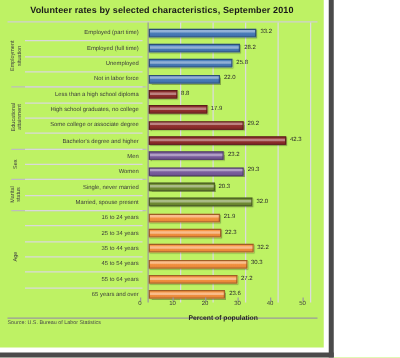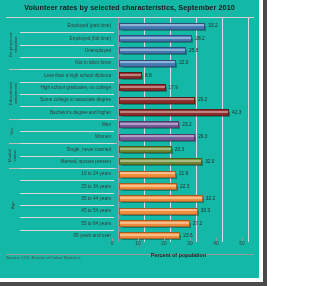--- a/index.html
+++ b/index.html
@@ -10,21 +10,21 @@
   }
   #frame{
     position:relative;width:267px;height:286px;box-sizing:border-box;
     background:#ffffff;
     border-right:4px solid #4a4a4a;
     border-bottom:4px solid #4a4a4a;
     overflow:hidden;
   }
   #inner{
     position:absolute;left:0;top:0;width:259px;height:278px;
-    background:#14b8a6;
+    background:#bef264;
     box-sizing:border-box;
   }
 
   
   #title{
     position:absolute;left:0;top:3px;width:259px;
     text-align:center;
     font-size:7.2px;font-weight:bold;color:#1a1a1a;
     letter-spacing:.1px;
     white-space:nowrap;

